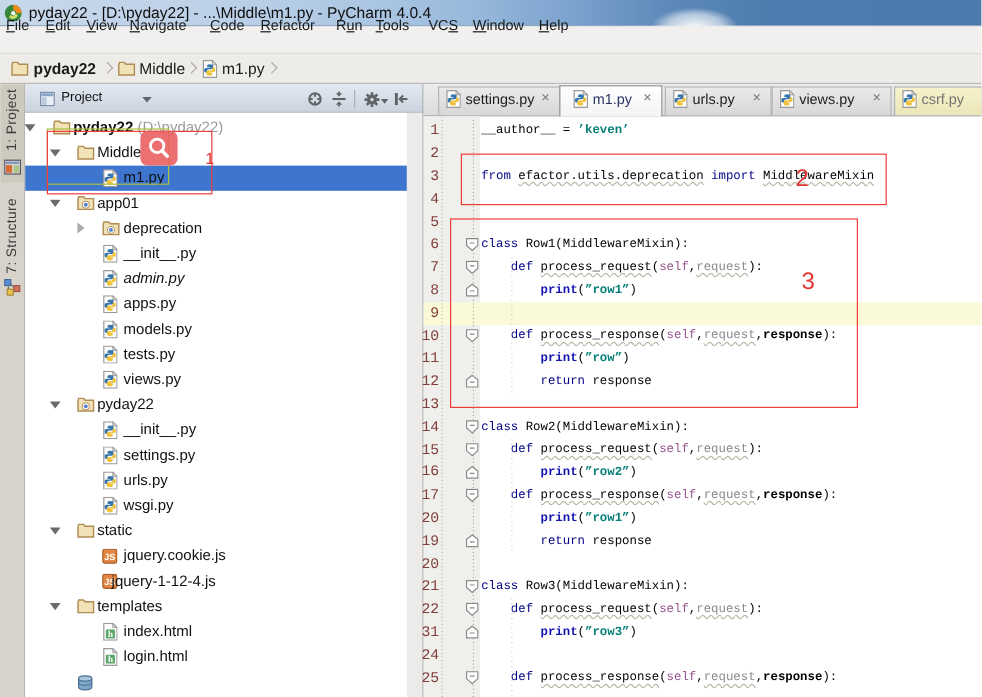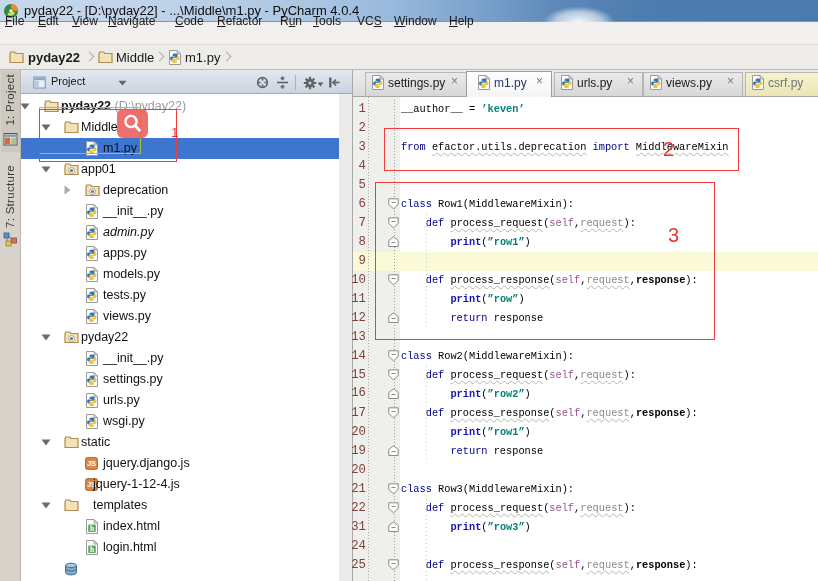--- a/index.html
+++ b/index.html
@@ -259,33 +259,33 @@
     <path d="M0.5 0.5 L9.5 0.5 L5 6.5 Z" fill="#6B6B6B"></path>
   </svg>
 <svg class="a" style="left:64px;top:436px" width="15" height="13" viewBox="0 0 15 13">
     <path d="M1 3 L1 11.5 L14 11.5 L14 2.5 L7 2.5 L5.6 1 L1.6 1 Z" fill="#F1E2B8" stroke="#AE8C52" stroke-width="1.2"></path>
   </svg>
 <div class="row" style="left:81px;top:435px;">static</div>
 <svg class="a" style="left:85px;top:457px" width="13" height="13" viewBox="0 0 13 13">
 <rect x="0.7" y="0.7" width="11.6" height="11.6" rx="1.5" fill="#E28743" stroke="#A85E28" stroke-width="1"></rect>
 <text x="6.5" y="9.3" font-family="Liberation Sans" font-size="7.5" font-weight="bold" fill="#fff" text-anchor="middle">JS</text>
 </svg>
-<div class="row" style="left:103px;top:456px;">jquery.django.js</div>
+<div class="row" style="left:103px;top:456px;">jquery.cookie.js</div>
 <svg class="a" style="left:85px;top:478px" width="13" height="13" viewBox="0 0 13 13">
 <rect x="0.7" y="0.7" width="11.6" height="11.6" rx="1.5" fill="#E28743" stroke="#A85E28" stroke-width="1"></rect>
 <text x="6.5" y="9.3" font-family="Liberation Sans" font-size="7.5" font-weight="bold" fill="#fff" text-anchor="middle">JS</text>
 </svg>
 <div class="row" style="left:93px;top:477px;">jquery-1-12-4.js</div>
 <svg class="a" style="left:41px;top:502px" width="10" height="7" viewBox="0 0 10 7">
     <path d="M0.5 0.5 L9.5 0.5 L5 6.5 Z" fill="#6B6B6B"></path>
   </svg>
 <svg class="a" style="left:64px;top:499px" width="15" height="13" viewBox="0 0 15 13">
     <path d="M1 3 L1 11.5 L14 11.5 L14 2.5 L7 2.5 L5.6 1 L1.6 1 Z" fill="#F1E2B8" stroke="#AE8C52" stroke-width="1.2"></path>
   </svg>
-<div class="row" style="left:81px;top:498px;margin-left:12px;">templates</div>
+<div class="row" style="left:81px;top:498px;">templates</div>
 <svg class="a" style="left:85px;top:519px" width="13" height="15" viewBox="0 0 13 15">
 <path d="M1.5 0.5 L9 0.5 L12.5 4 L12.5 14.5 L1.5 14.5 Z" fill="#FDFDFD" stroke="#9A9A9A" stroke-width="1"></path>
 <path d="M9 0.5 L9 4 L12.5 4 Z" fill="#D8D8D8" stroke="#9A9A9A" stroke-width="0.8"></path>
 <rect x="3.2" y="5.6" width="7.6" height="7.4" rx="1" fill="#59A869"></rect>
 <text x="7" y="11.6" font-family="Liberation Serif" font-size="7.5" font-weight="bold" fill="#fff" text-anchor="middle">h</text>
 </svg>
 <div class="row" style="left:103px;top:519px;">index.html</div>
 <svg class="a" style="left:85px;top:540px" width="13" height="15" viewBox="0 0 13 15">
 <path d="M1.5 0.5 L9 0.5 L12.5 4 L12.5 14.5 L1.5 14.5 Z" fill="#FDFDFD" stroke="#9A9A9A" stroke-width="1"></path>
 <path d="M9 0.5 L9 4 L12.5 4 Z" fill="#D8D8D8" stroke="#9A9A9A" stroke-width="0.8"></path>

